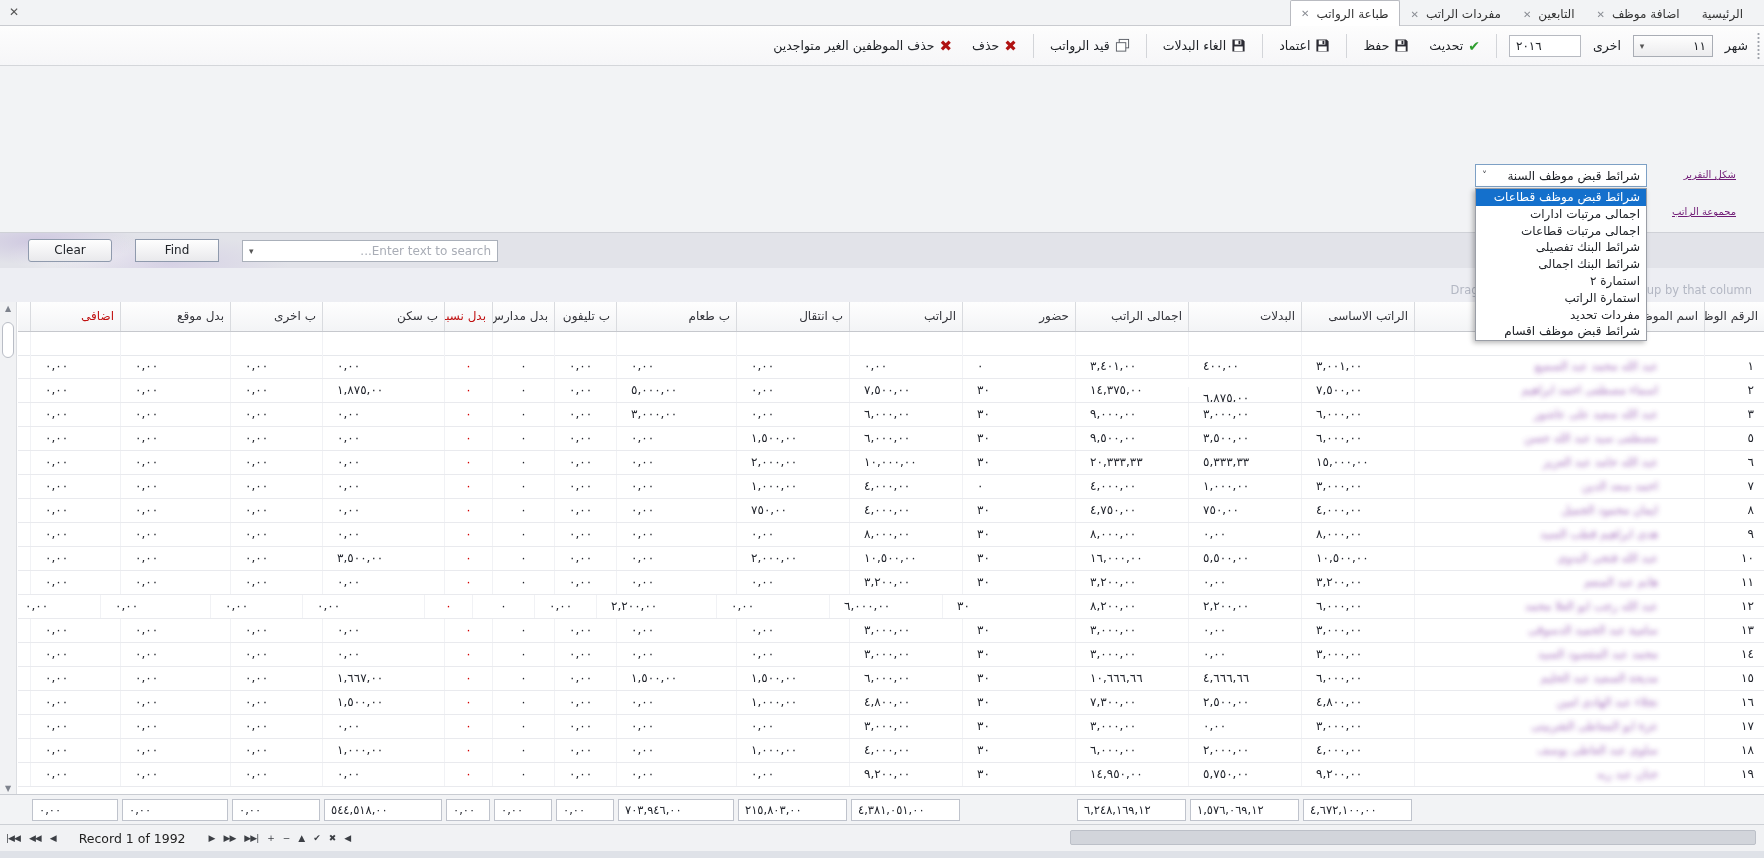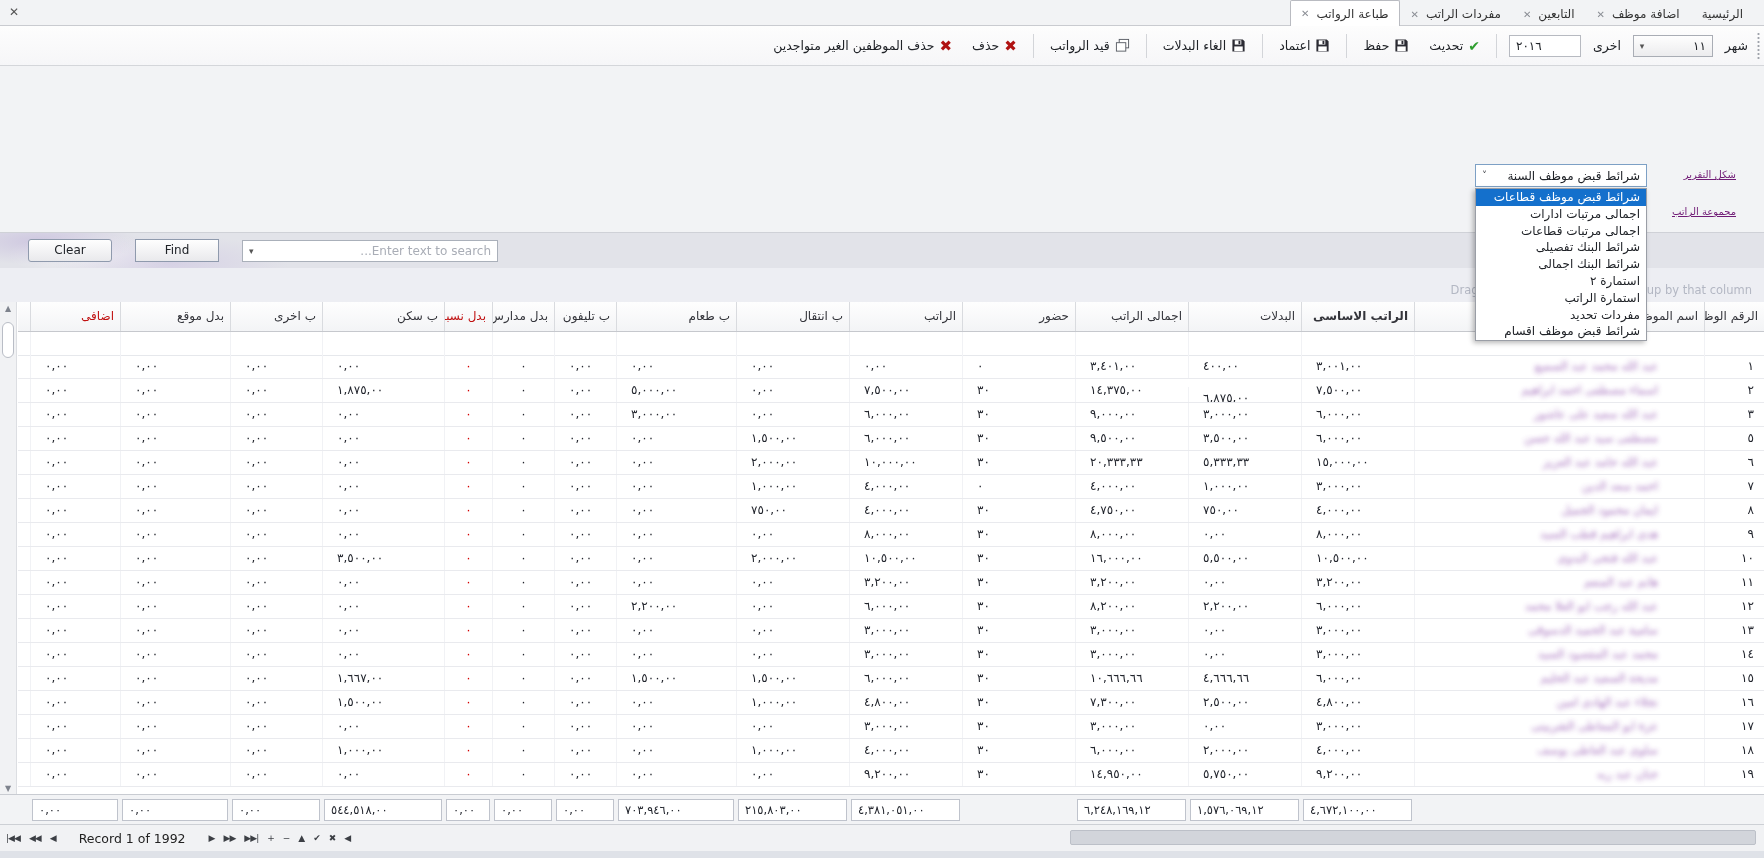--- a/index.html
+++ b/index.html
@@ -225,21 +225,21 @@
   <div class="grid">
     <div class="vscroll">
       <span class="varrow" style="top:2px;">▲</span>
       <div class="thumb"></div>
       <span class="varrow" style="bottom:2px;">▼</span>
     </div>
     <div class="hdrwrap">
       <div class="hdr" id="gridHeader">
           <div class="hcell" style="width: 60px; flex: 0 0 60px;">الرقم الوظيفى</div>
           <div class="hcell" style="width: 290px; flex: 0 0 290px;">اسم الموظف</div>
-          <div class="hcell" style="width: 113px; flex: 0 0 113px; font-weight: bold;">الراتب الاساسى</div>
+          <div class="hcell" style="width: 113px; flex: 0 0 113px;">الراتب الاساسى</div>
           <div class="hcell" style="width: 113px; flex: 0 0 113px;">البدلات</div>
           <div class="hcell" style="width: 113px; flex: 0 0 113px;">اجمالى الراتب</div>
           <div class="hcell" style="width: 113px; flex: 0 0 113px;">حضور</div>
           <div class="hcell" style="width: 113px; flex: 0 0 113px;">الراتب</div>
           <div class="hcell" style="width: 113px; flex: 0 0 113px;">ب انتقال</div>
           <div class="hcell" style="width: 120px; flex: 0 0 120px;">ب طعام</div>
           <div class="hcell" style="width: 62px; flex: 0 0 62px;">ب تليفون</div>
           <div class="hcell" style="width: 62px; flex: 0 0 62px;">بدل مدارس</div>
           <div class="hcell red" style="width: 48px; flex: 0 0 48px;">بدل نسبة</div>
           <div class="hcell" style="width: 122px; flex: 0 0 122px;">ب سكن</div>
@@ -445,21 +445,21 @@
           <div class="cell numv" style="width: 122px; flex: 0 0 122px;">٠,٠٠</div>
           <div class="cell numv" style="width: 92px; flex: 0 0 92px;">٠,٠٠</div>
           <div class="cell numv" style="width: 110px; flex: 0 0 110px;">٠,٠٠</div>
           <div class="cell numv" style="width: 90px; flex: 0 0 90px;">٠,٠٠</div>
         </div>
         <div class="row">
           <div class="cell rownum" style="width: 60px; flex: 0 0 60px;">١٢</div>
           <div class="cell namev" style="width: 290px; flex: 0 0 290px;"><span class="name-blur">عبد الله رجب ابو العلا محمد</span></div>
           <div class="cell numv" style="width: 113px; flex: 0 0 113px;">٦,٠٠٠,٠٠</div>
           <div class="cell numv" style="width: 113px; flex: 0 0 113px;">٢,٢٠٠,٠٠</div>
-          <div class="cell numv" style="width: 113px; flex: 0 0 113px;">٨,٢٠٠,٠٠</div>
+          <div class="cell numv" style="width: 113px; flex: 0 0 113px; margin-left: 20px;">٨,٢٠٠,٠٠</div>
           <div class="cell numv" style="width: 113px; flex: 0 0 113px;">٣٠</div>
           <div class="cell numv" style="width: 113px; flex: 0 0 113px;">٦,٠٠٠,٠٠</div>
           <div class="cell numv" style="width: 113px; flex: 0 0 113px;">٠,٠٠</div>
           <div class="cell numv" style="width: 120px; flex: 0 0 120px;">٢,٢٠٠,٠٠</div>
           <div class="cell numv" style="width: 62px; flex: 0 0 62px;">٠,٠٠</div>
           <div class="cell dotv" style="width: 62px; flex: 0 0 62px;">٠</div>
           <div class="cell dotv red" style="width: 48px; flex: 0 0 48px;">٠</div>
           <div class="cell numv" style="width: 122px; flex: 0 0 122px;">٠,٠٠</div>
           <div class="cell numv" style="width: 92px; flex: 0 0 92px;">٠,٠٠</div>
           <div class="cell numv" style="width: 110px; flex: 0 0 110px;">٠,٠٠</div>

